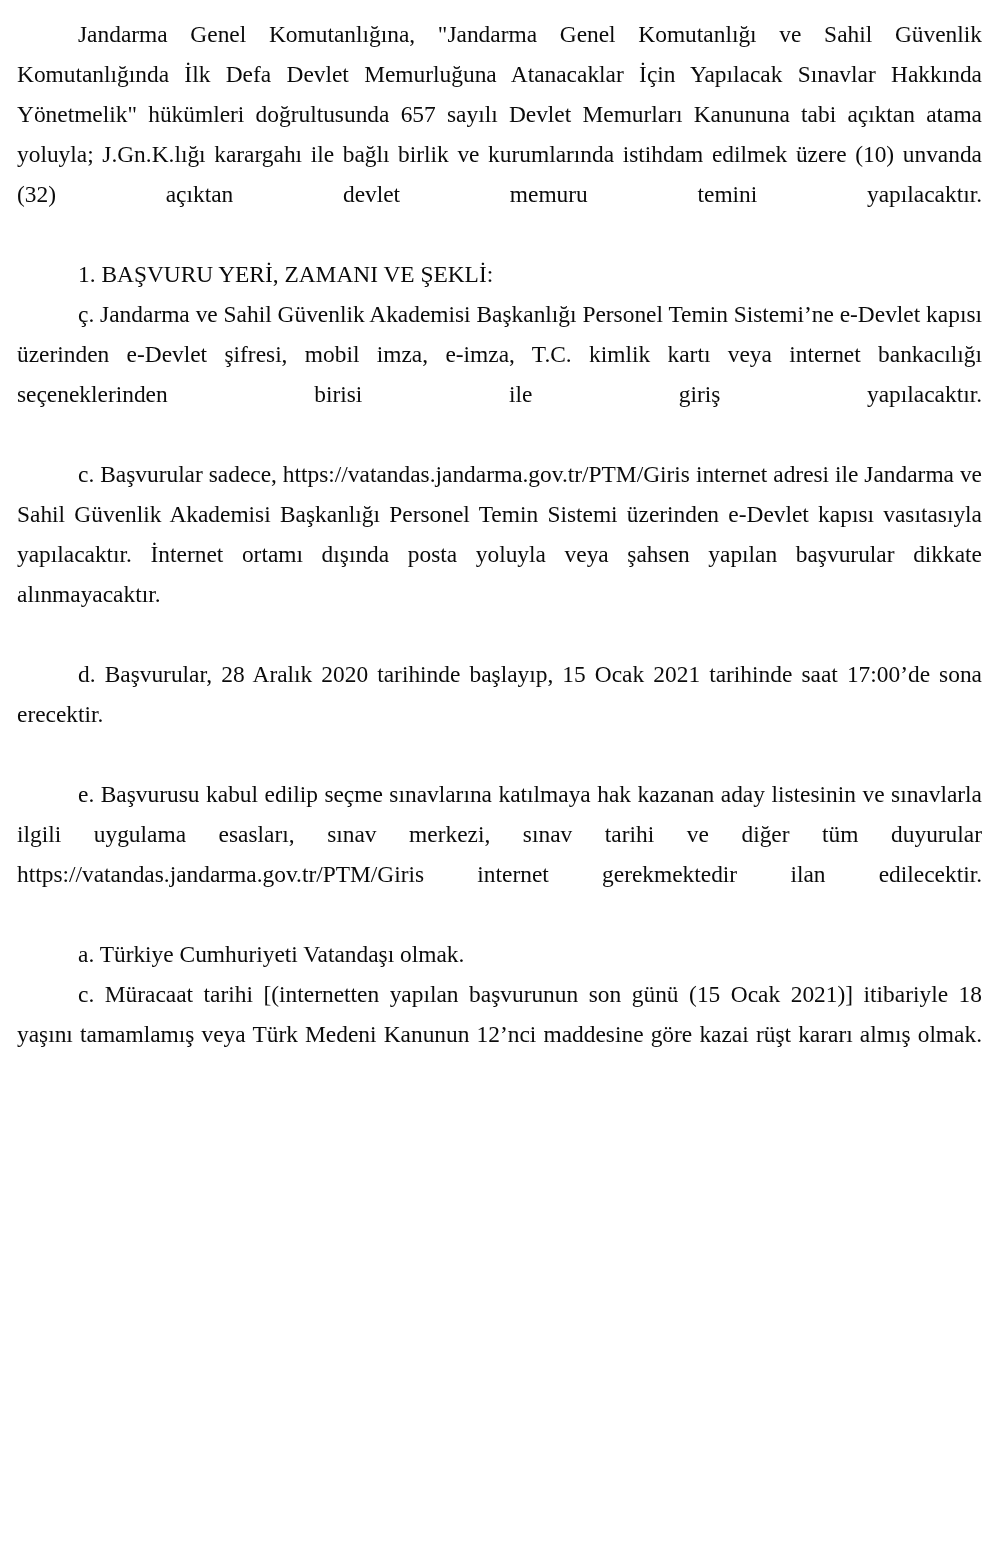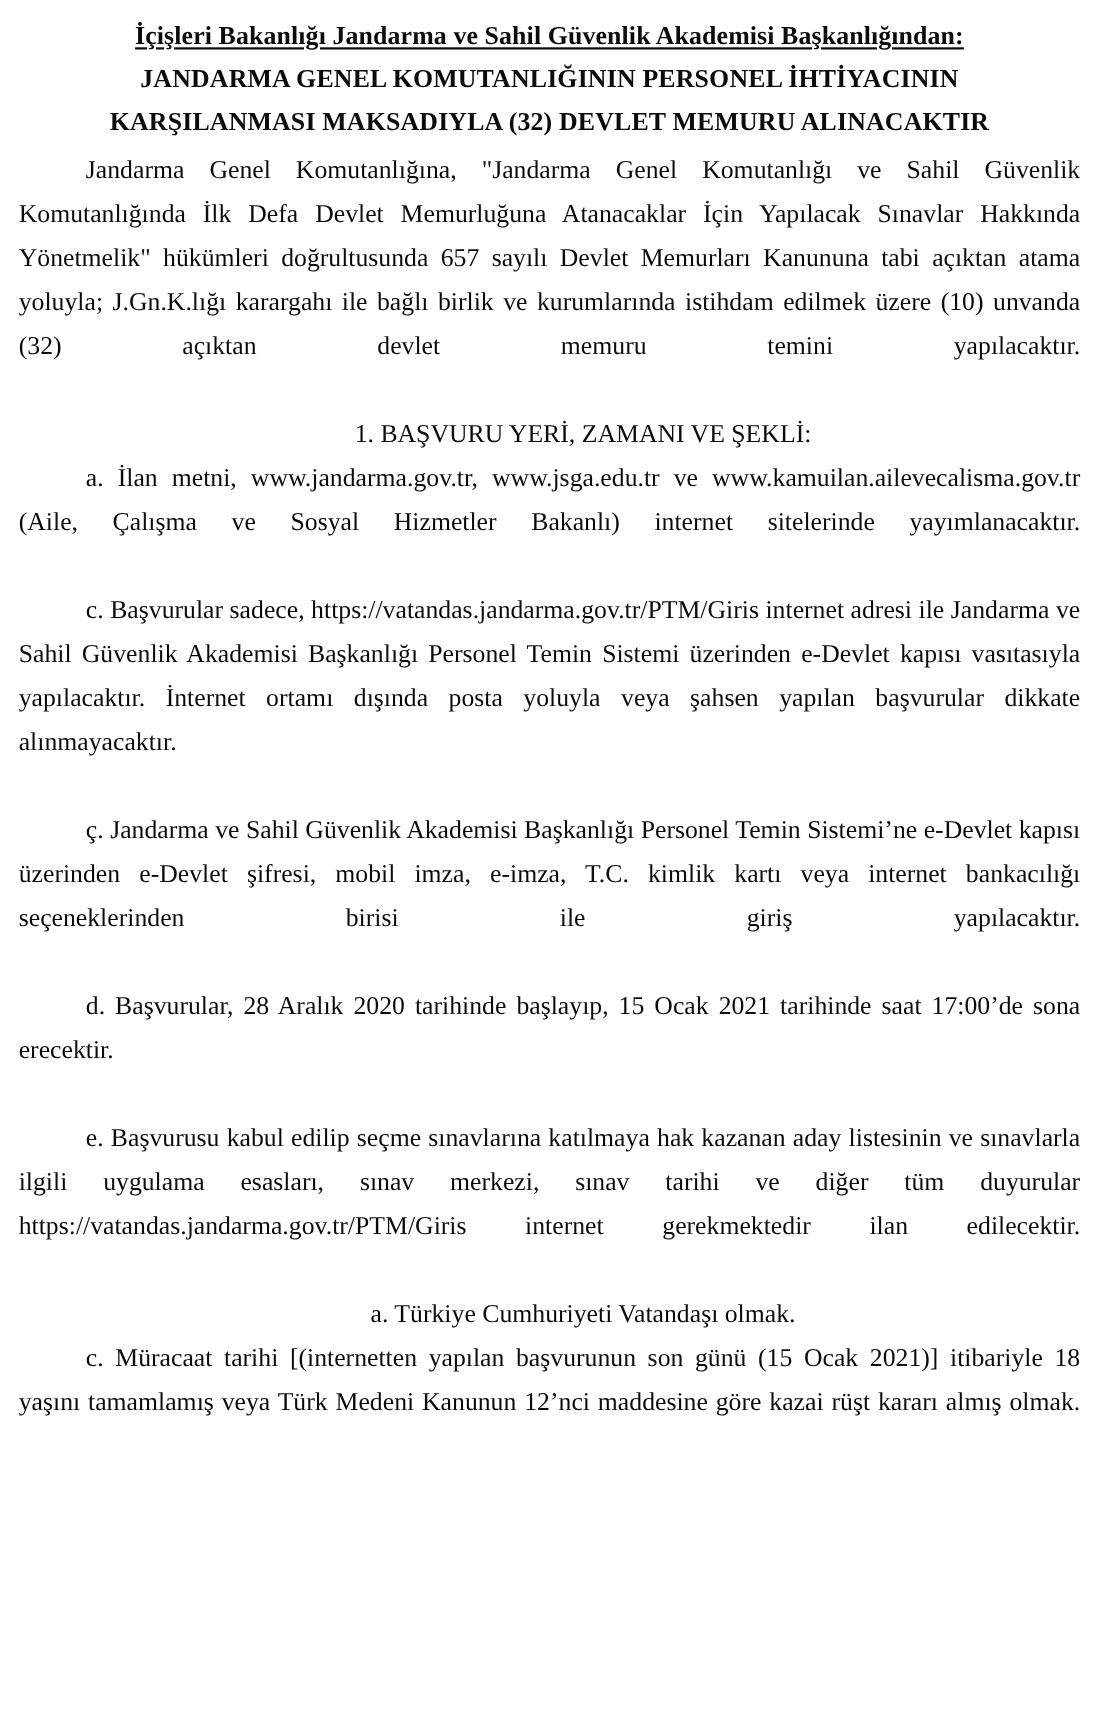--- a/index.html
+++ b/index.html
@@ -57,45 +57,39 @@
   }
   
   p.para::after {
     content: "";
     display: inline-block;
     width: 100%;
   }
 
   
   p.para.short {
-    text-align: center;
+    text-align: left;
   }
   p.para.short::after { content: none; }
 </style>
 </head>
 <body>
 
 <div class="page">
 
-  <div class="heading-block">
-    <div class="head-line underlined l1">İçişleri Bakanlığı Jandarma ve Sahil Güvenlik Akademisi Başkanlığından:</div>
-    <div class="head-line l2">JANDARMA GENEL KOMUTANLIĞININ PERSONEL İHTİYACININ</div>
-    <div class="head-line l3">KARŞILANMASI MAKSADIYLA (32) DEVLET MEMURU ALINACAKTIR</div>
-  </div>
 
   <p class="para">Jandarma Genel Komutanlığına, "Jandarma Genel Komutanlığı ve Sahil Güvenlik Komutanlığında İlk Defa Devlet Memurluğuna Atanacaklar İçin Yapılacak Sınavlar Hakkında Yönetmelik" hükümleri doğrultusunda 657 sayılı Devlet Memurları Kanununa tabi açıktan atama yoluyla; J.Gn.K.lığı karargahı ile bağlı birlik ve kurumlarında istihdam edilmek üzere (10) unvanda (32) açıktan devlet memuru temini yapılacaktır.</p>
 
   <p class="para short">1. BAŞVURU YERİ, ZAMANI VE ŞEKLİ:</p>
 
-  <p class="para">a. İlan metni, www.jandarma.gov.tr, www.jsga.edu.tr ve www.kamuilan.ailevecalisma.gov.tr (Aile, Çalışma ve Sosyal Hizmetler Bakanlı) internet sitelerinde yayımlanacaktır.</p>
 
 
+  <p class="para">ç. Jandarma ve Sahil Güvenlik Akademisi Başkanlığı Personel Temin Sistemi’ne e-Devlet kapısı üzerinden e-Devlet şifresi, mobil imza, e-imza, T.C. kimlik kartı veya internet bankacılığı seçeneklerinden birisi ile giriş yapılacaktır.</p>
+
   <p class="para">c. Başvurular sadece, https://vatandas.jandarma.gov.tr/PTM/Giris internet adresi ile Jandarma ve Sahil Güvenlik Akademisi Başkanlığı Personel Temin Sistemi üzerinden e-Devlet kapısı vasıtasıyla yapılacaktır. İnternet ortamı dışında posta yoluyla veya şahsen yapılan başvurular dikkate alınmayacaktır.</p>
-
-  <p class="para">ç. Jandarma ve Sahil Güvenlik Akademisi Başkanlığı Personel Temin Sistemi’ne e-Devlet kapısı üzerinden e-Devlet şifresi, mobil imza, e-imza, T.C. kimlik kartı veya internet bankacılığı seçeneklerinden birisi ile giriş yapılacaktır.</p>
 
   <p class="para">d. Başvurular, 28 Aralık 2020 tarihinde başlayıp, 15 Ocak 2021 tarihinde saat 17:00’de sona erecektir.</p>
 
   <p class="para">e. Başvurusu kabul edilip seçme sınavlarına katılmaya hak kazanan aday listesinin ve sınavlarla ilgili uygulama esasları, sınav merkezi, sınav tarihi ve diğer tüm duyurular https://vatandas.jandarma.gov.tr/PTM/Giris internet gerekmektedir ilan edilecektir.</p>
 
 
   <p class="para short">a. Türkiye Cumhuriyeti Vatandaşı olmak.</p>
 
 
   <p class="para">c. Müracaat tarihi [(internetten yapılan başvurunun son günü (15 Ocak 2021)] itibariyle 18 yaşını tamamlamış veya Türk Medeni Kanunun 12’nci maddesine göre kazai rüşt kararı almış olmak.</p>

